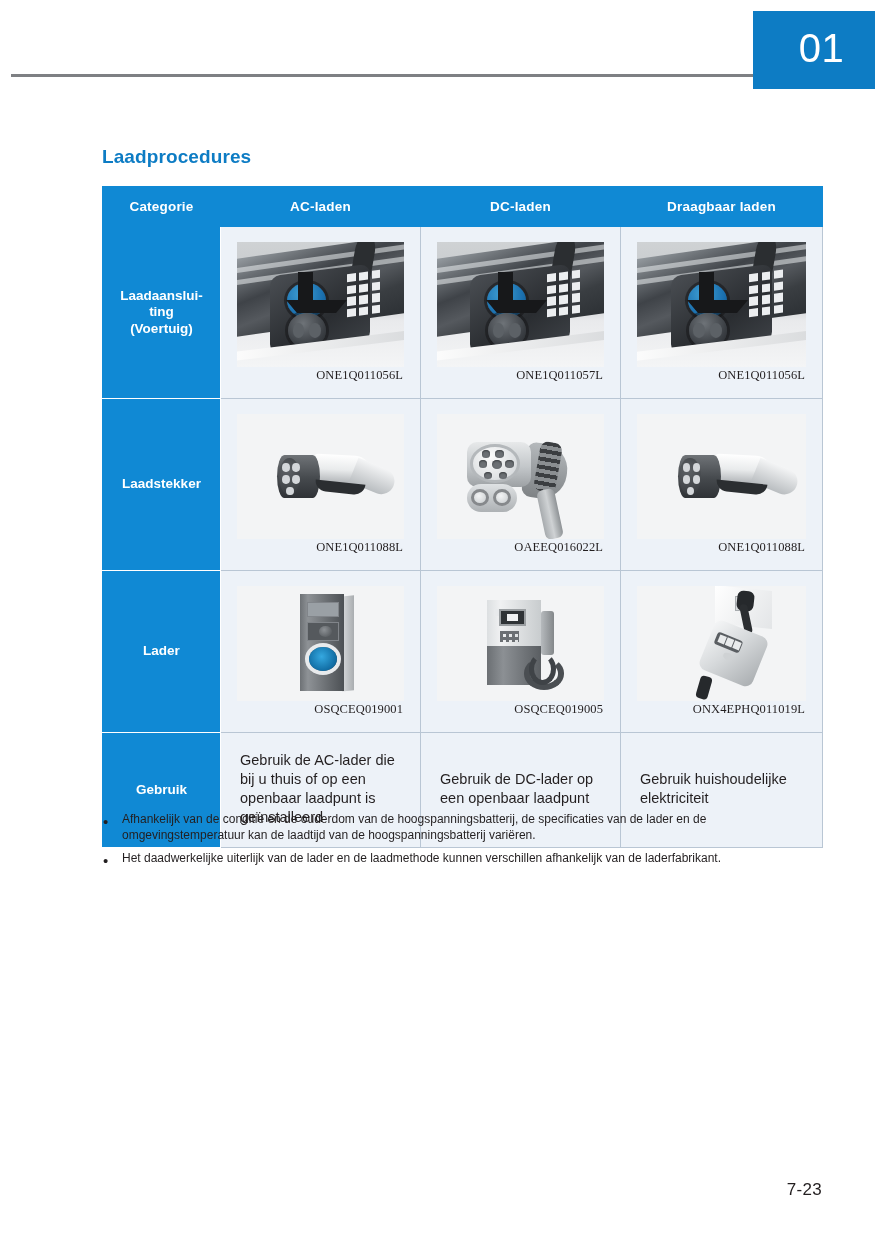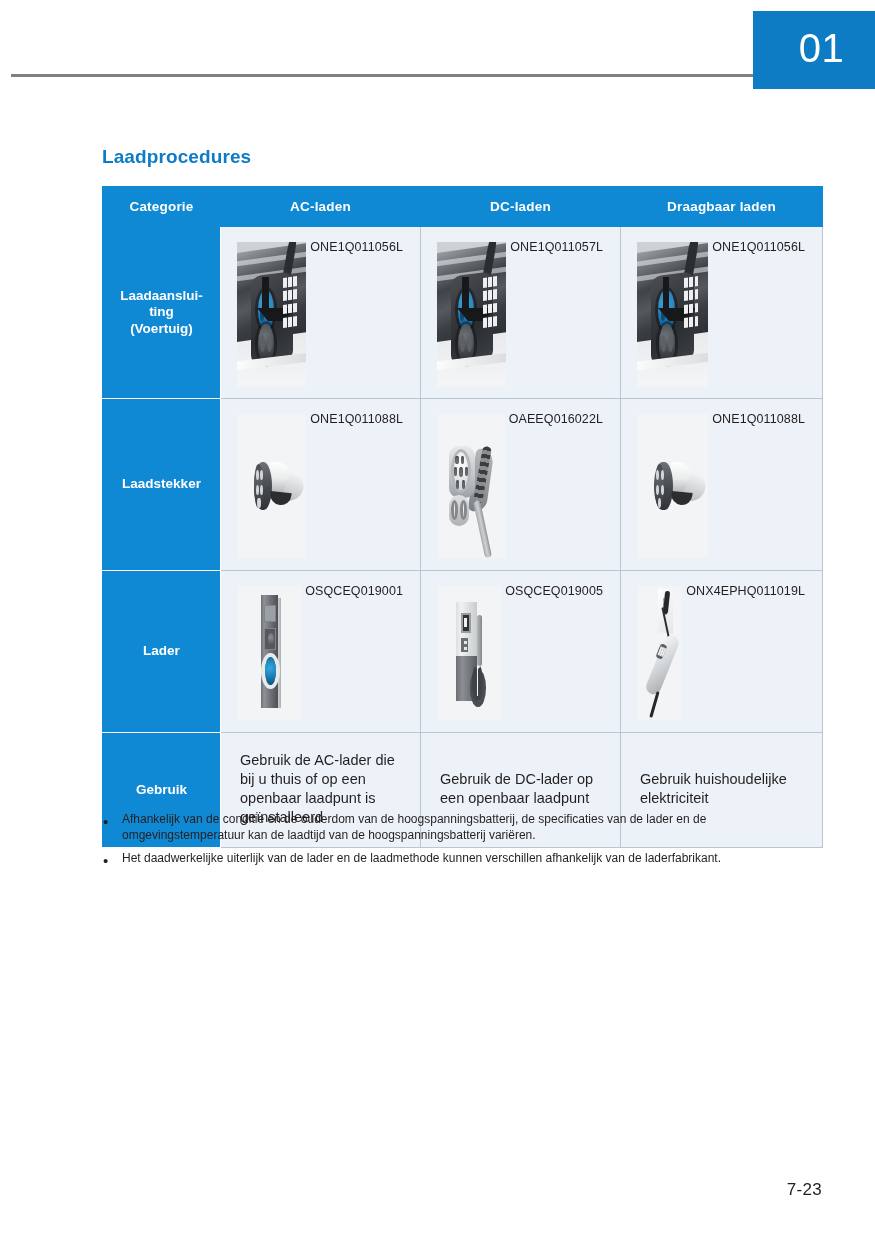--- a/index.html
+++ b/index.html
@@ -108,21 +108,22 @@
   .cell {
     background: #edf2f8;
     position: relative;
     padding: 0;
   }
   .cell-inner {
     position: relative;
     width: 100%;
     height: 100%;
     display: flex;
-    flex-direction: row;
+    flex-direction: column;
+    font-family: Liberation Serif, serif;
   }
   .photo {
     flex: 1 1 auto;
     margin: 3px 4px 0 4px;
     background: #f2f2f2;
     overflow: hidden;
     position: relative;
   }
   .caption {
     font-size: 12.5px;

